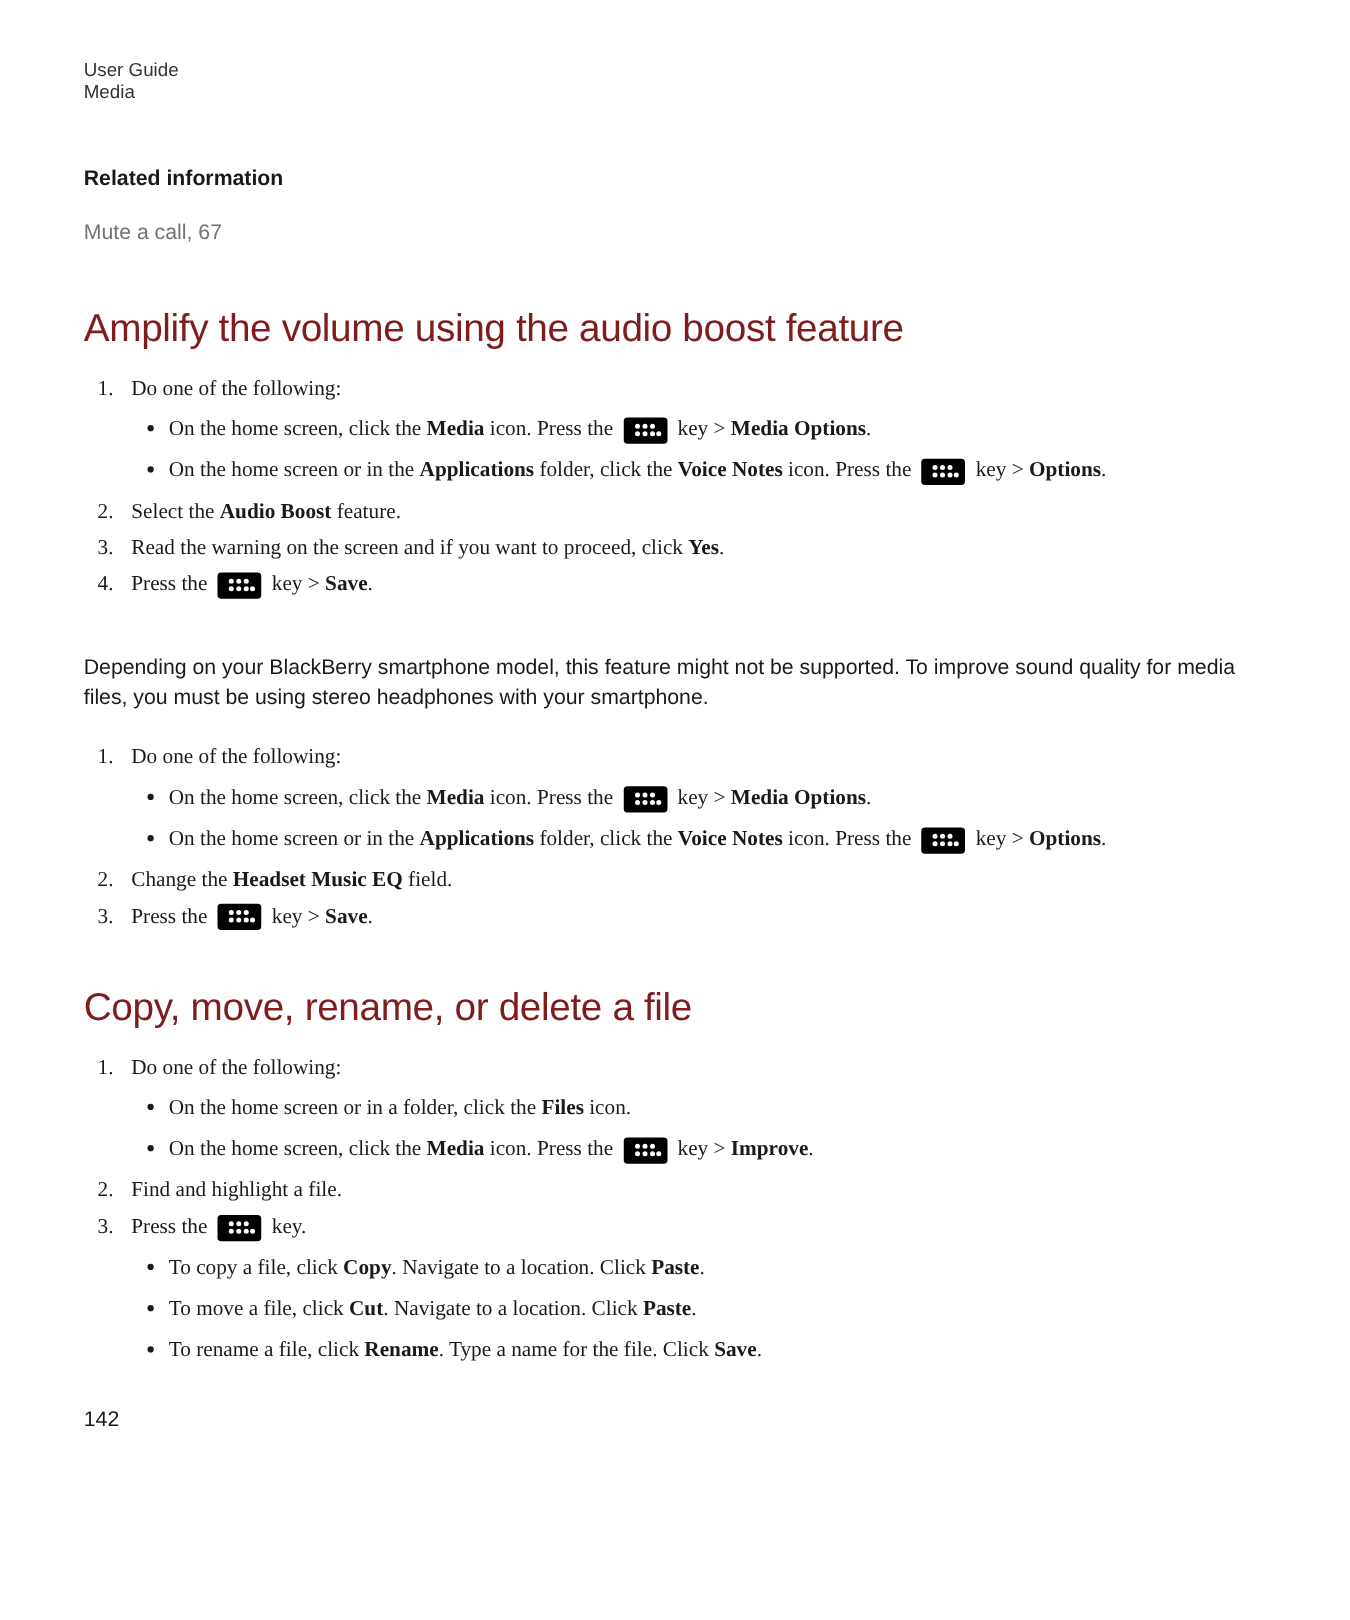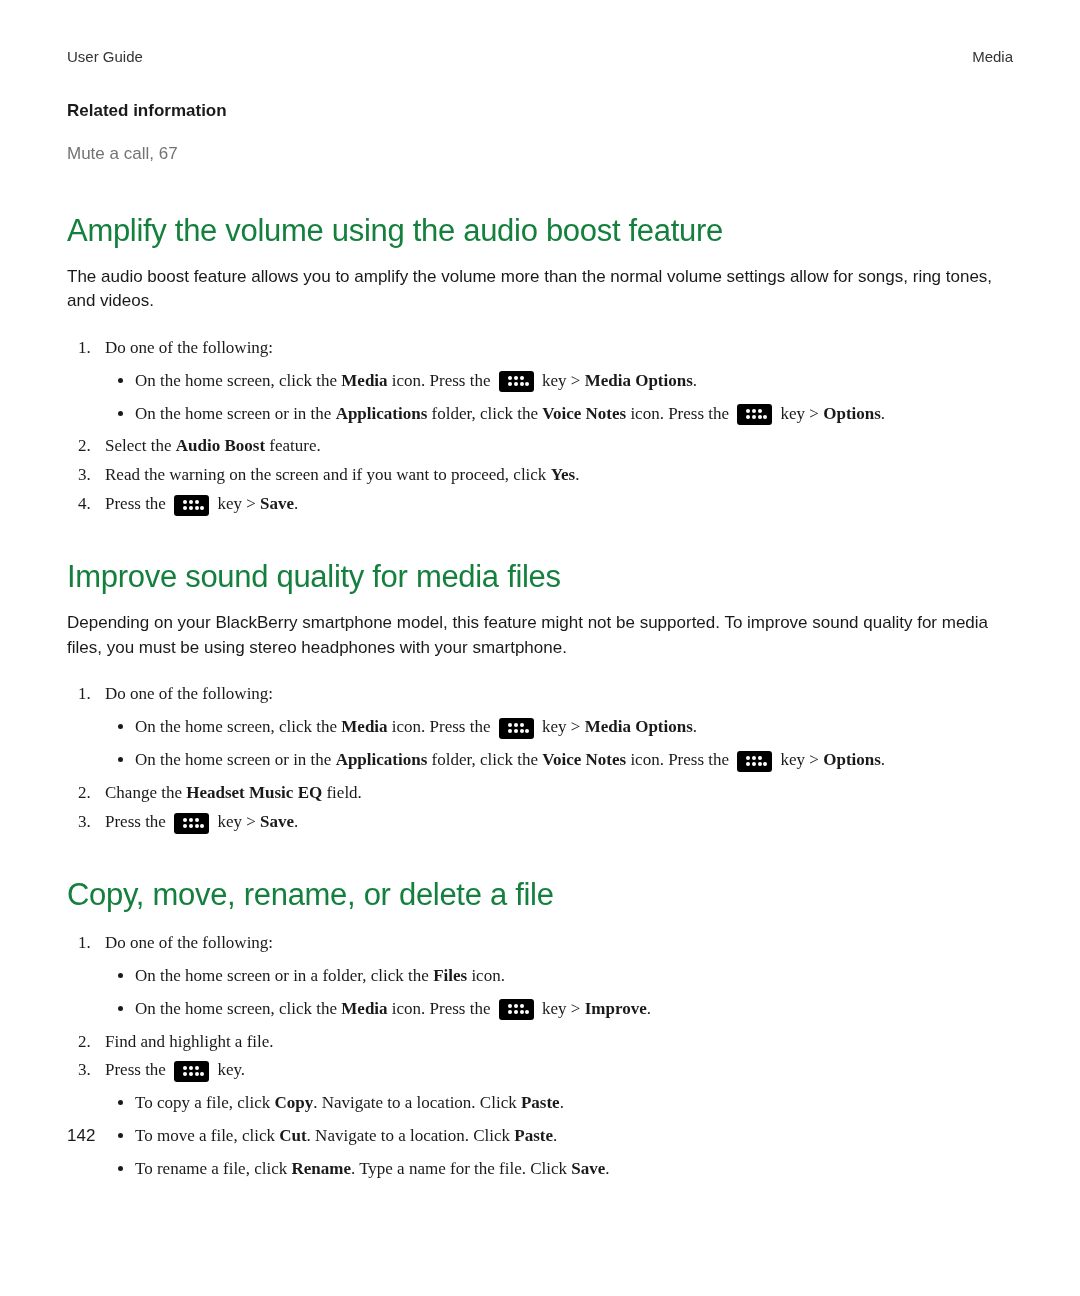--- a/index.html
+++ b/index.html
@@ -14,41 +14,42 @@
     min-height: 1296px;
     padding: 48px 67px 40px 67px;
     box-sizing: border-box;
     position: relative;
   }
   .header-row {
     display: flex;
     justify-content: space-between;
     font-size: 15px;
     color: #333;
-    margin-bottom: 36px;
+    margin-bottom: 51px;
+    flex-direction: column;
   }
   .related-heading {
     font-weight: 700;
     font-size: 17px;
     color: #1a1a1a;
     margin-bottom: 20px;
   }
   .related-list {
     margin: 0 0 46px 0;
   }
   .related-item {
     font-size: 17px;
     line-height: 1.5;
     color: #737373;
   }
   .h2 {
     font-size: 31px;
     font-weight: 400;
     margin: 0 0 16px 0;
-    color: #15803d;
+    color: #7f1d1d;
     letter-spacing: -0.3px;
   }
   .para {
     font-size: 17px;
     line-height: 1.45;
     margin: 0 0 20px 0;
   }
   ol.steps {
     list-style: decimal;
     margin: 0 0 40px 0;
@@ -115,21 +116,20 @@
   <div class="related-heading">Related information</div>
   <div class="related-list">
     <div class="related-item">
       <span>Mute a call,</span>
       <span>67</span>
     </div>
   </div>
 
   <div class="section-block">
     <h2 class="h2">Amplify the volume using the audio boost feature</h2>
-    <p class="para">The audio boost feature allows you to amplify the volume more than the normal volume settings allow for songs, ring tones, and videos.</p>
     <ol class="steps">
       <li>
         <span>Do one of the following:</span>
         <ul class="bullets">
           <li>
             <span>On the home screen, click the </span><span class="bold">Media</span><span> icon. Press the </span><span class="menu-icon"></span><span> key &gt; </span><span class="bold">Media Options</span><span>.</span>
           </li>
           <li>
             <span>On the home screen or in the </span><span class="bold">Applications</span><span> folder, click the </span><span class="bold">Voice Notes</span><span> icon. Press the </span><span class="menu-icon"></span><span> key &gt; </span><span class="bold">Options</span><span>.</span>
           </li>
@@ -141,21 +141,20 @@
       <li>
         <span>Read the warning on the screen and if you want to proceed, click </span><span class="bold">Yes</span><span>.</span>
       </li>
       <li>
         <span>Press the </span><span class="menu-icon"></span><span> key &gt; </span><span class="bold">Save</span><span>.</span>
       </li>
     </ol>
   </div>
 
   <div class="section-block">
-    <h2 class="h2">Improve sound quality for media files</h2>
     <p class="para">Depending on your BlackBerry smartphone model, this feature might not be supported. To improve sound quality for media files, you must be using stereo headphones with your smartphone.</p>
     <ol class="steps">
       <li>
         <span>Do one of the following:</span>
         <ul class="bullets">
           <li>
             <span>On the home screen, click the </span><span class="bold">Media</span><span> icon. Press the </span><span class="menu-icon"></span><span> key &gt; </span><span class="bold">Media Options</span><span>.</span>
           </li>
           <li>
             <span>On the home screen or in the </span><span class="bold">Applications</span><span> folder, click the </span><span class="bold">Voice Notes</span><span> icon. Press the </span><span class="menu-icon"></span><span> key &gt; </span><span class="bold">Options</span><span>.</span>

